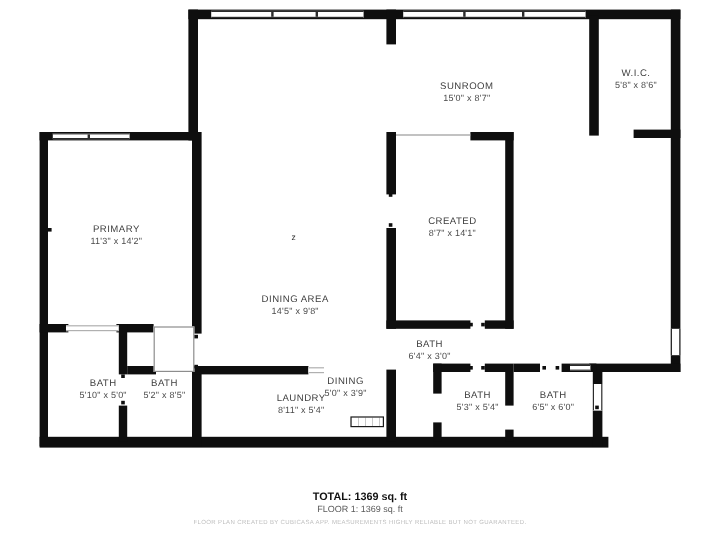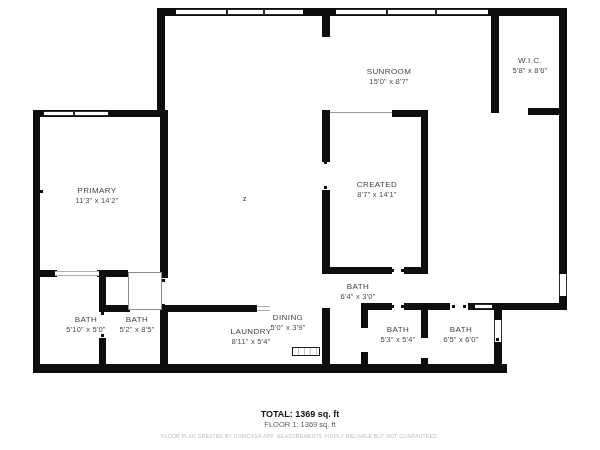--- a/index.html
+++ b/index.html
@@ -113,20 +113,24 @@
     <div class="rdims">5'8" x 8'6"</div>
   </div>
   <div class="room-label" style="left:97px;top:186px;">
     <div class="rname">PRIMARY</div>
     <div class="rdims">11'3" x 14'2"</div>
   </div>
   <div class="room-label" style="left:377px;top:180px;">
     <div class="rname">CREATED</div>
     <div class="rdims">8'7" x 14'1"</div>
   </div>
+  <div class="room-label" style="left:246px;top:245px;">
+    <div class="rname">DINING AREA</div>
+    <div class="rdims">14'5" x 9'8"</div>
+  </div>
   <div class="room-label" style="left:358px;top:282px;">
     <div class="rname">BATH</div>
     <div class="rdims">6'4" x 3'0"</div>
   </div>
   <div class="room-label" style="left:86px;top:315px;">
     <div class="rname">BATH</div>
     <div class="rdims">5'10" x 5'0"</div>
   </div>
   <div class="room-label" style="left:137px;top:315px;">
     <div class="rname">BATH</div>

